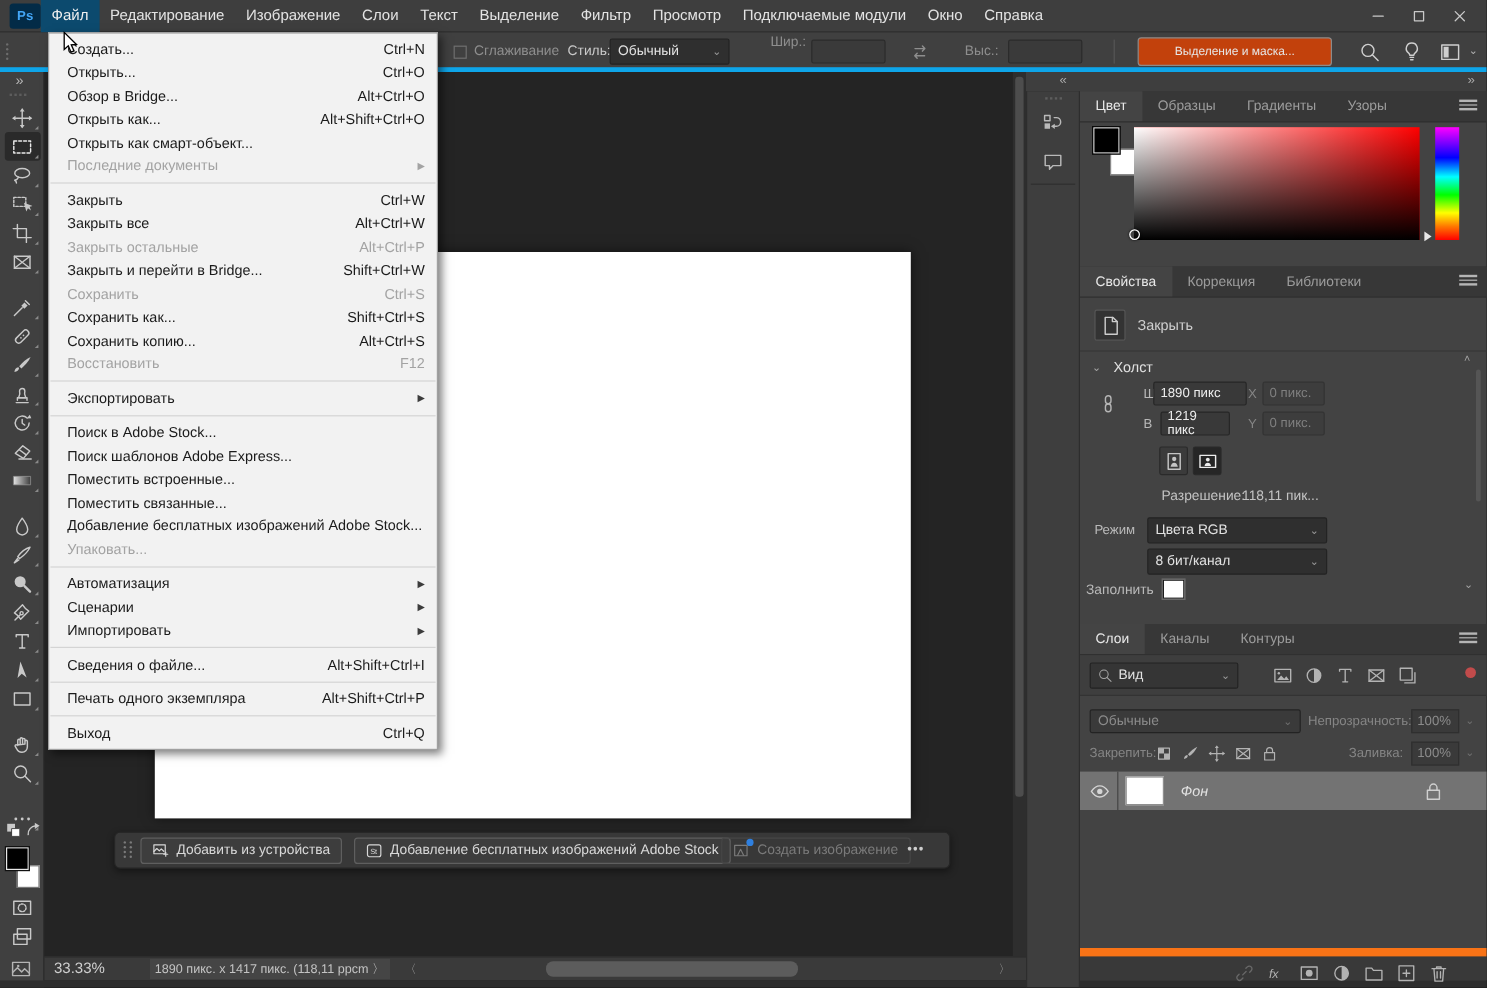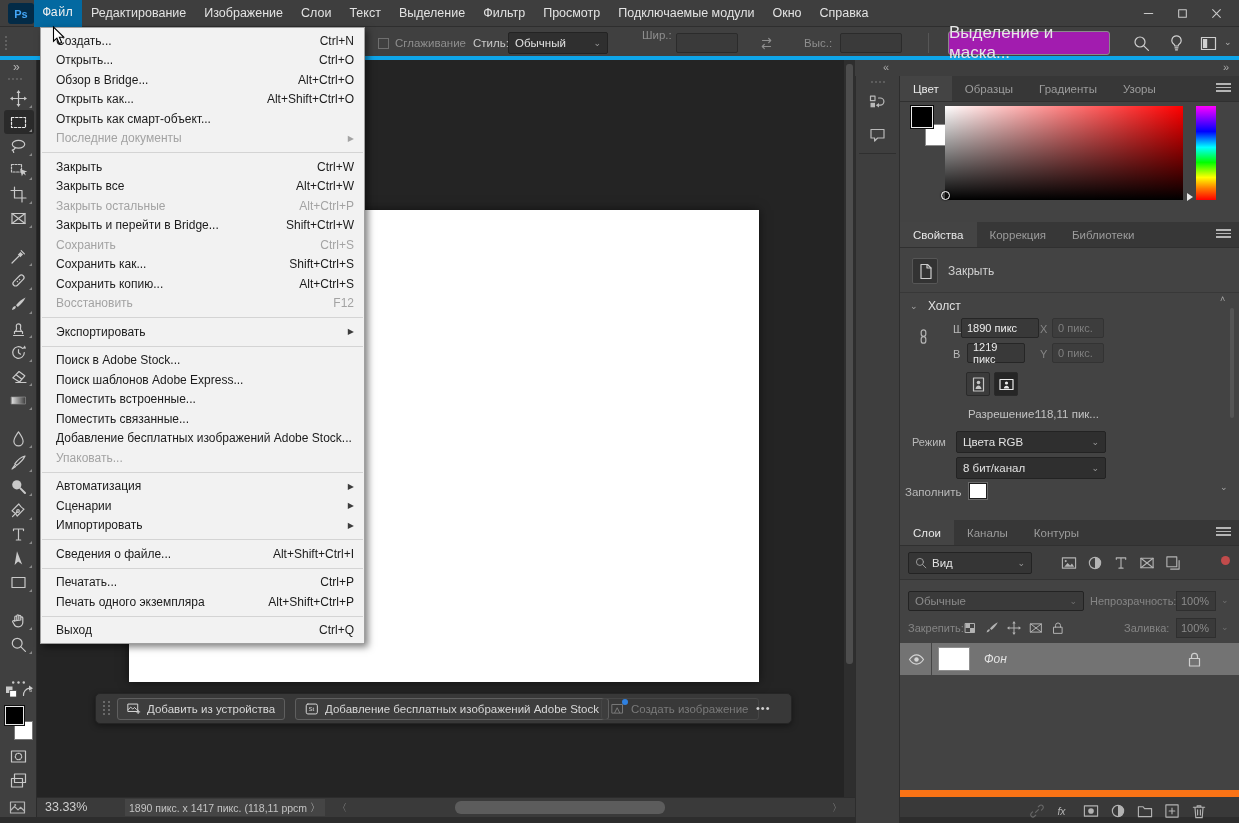--- a/index.html
+++ b/index.html
@@ -14,37 +14,37 @@
   .svgi text{stroke:none;fill:currentColor;font-family:"Liberation Sans",sans-serif;}
 
   
   #titlebar{position:absolute;left:0;top:0;width:1239px;height:27px;background:#3e3e3e;
             border-bottom:1px solid #2e2e2e;}
   #ps-logo{position:absolute;left:8px;top:3px;width:26px;height:21px;background:#032b47;
            color:#43a6f7;font-size:11px;font-weight:bold;border-radius:3px;
            display:flex;align-items:center;justify-content:center;}
   #menubar{position:absolute;left:34px;top:0;height:27px;display:flex;}
   .mb-item{height:27px;line-height:27px;padding:0 9px;font-size:12.5px;color:#e3e3e3;cursor:default;}
-  .mb-item.active{background:#0369a1;color:#f0f0f0;font-family:Liberation Mono, monospace;}
+  .mb-item.active{background:#0c4a6e;color:#f0f0f0;}
   #win-controls{position:absolute;right:6px;top:0;height:27px;display:flex;}
   .win-btn{width:34px;height:27px;display:flex;align-items:center;justify-content:center;color:#c9c9c9;}
   .win-btn .svgi{width:13px;height:13px;stroke-width:1.4;}
 
   
   #optionsbar{position:absolute;left:0;top:27px;width:1239px;height:33px;background:#404040;
               border-bottom:4px solid #0ea5e9;font-size:11.5px;color:#c9c9c9;}
   .grip-v{display:flex;flex-direction:column;gap:2px;}
   .grip-v i{width:2px;height:2px;background:#6d6d6d;border-radius:50%;}
   .dim{color:#8e8e8e;}
   .ob-field{position:absolute;height:20px;background:#3a3a3a;border:1px solid #2b2b2b;border-radius:2px;}
   .select{background:#2f2f2f;border:1px solid #232323;border-radius:2px;color:#e2e2e2;
           display:flex;align-items:center;padding:0 6px;font-size:11.5px;}
   .select .sel-arrow{margin-left:auto;color:#9a9a9a;font-size:9px;}
-  #mask-btn{position:absolute;left:948px;top:4px;width:162px;height:24px;background:#a21caf;
-            border:1px solid #8a8a8a;border-radius:3px;color:#e6e6e6;font-size:17px;
+  #mask-btn{position:absolute;left:948px;top:4px;width:162px;height:24px;background:#c2410c;
+            border:1px solid #8a8a8a;border-radius:3px;color:#e6e6e6;font-size:10px;
             display:flex;align-items:center;justify-content:center;}
   .ob-icon{position:absolute;color:#cfcfcf;}
   .checkbox{position:absolute;width:11px;height:11px;border:1px solid #6f6f6f;background:transparent;}
 
   
   #toolbar{position:absolute;left:0;top:60px;width:37px;height:763px;background:#404040;
            border-right:1px solid #2b2b2b;}
   #toolbar-expand{position:absolute;left:13px;top:0px;color:#b5b5b5;font-size:12px;}
   #toolbar-grip{position:absolute;left:8px;top:18px;display:flex;gap:2px;}
   #toolbar-grip i{width:2px;height:2px;background:#5d5d5d;}
@@ -873,24 +873,20 @@
         <span class="mi-l">Импортировать</span>
         <span class="mi-a">▶</span>
       </div>
       <div class="sep"></div>
       <div class="mi">
         <span class="mi-l">Сведения о файле...</span>
         <span class="mi-k">Alt+Shift+Ctrl+I</span>
       </div>
       <div class="sep"></div>
       <div class="mi">
-        <span class="mi-l">Печатать...</span>
-        <span class="mi-k">Ctrl+P</span>
-      </div>
-      <div class="mi">
         <span class="mi-l">Печать одного экземпляра</span>
         <span class="mi-k">Alt+Shift+Ctrl+P</span>
       </div>
       <div class="sep"></div>
       <div class="mi">
         <span class="mi-l">Выход</span>
         <span class="mi-k">Ctrl+Q</span>
       </div>
     </div>
 

